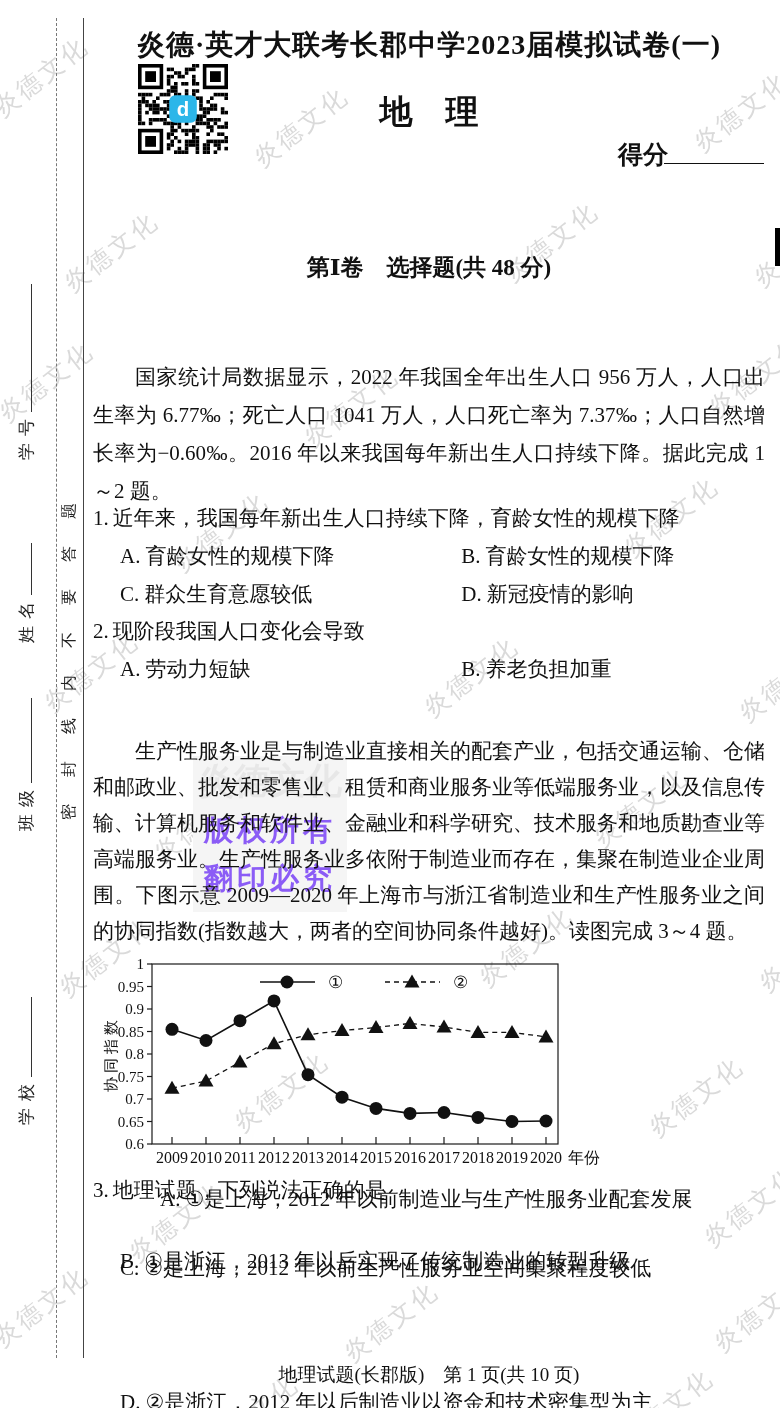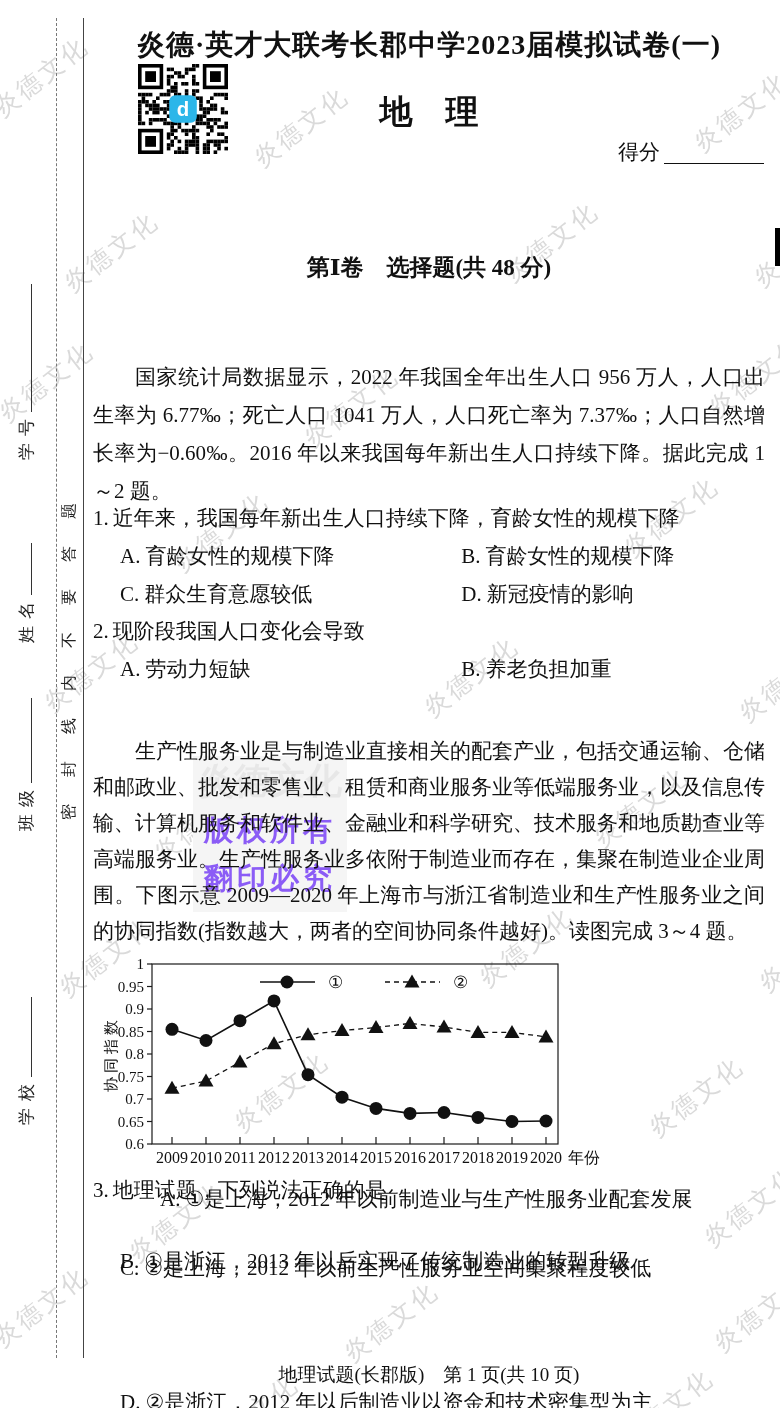--- a/index.html
+++ b/index.html
@@ -32,21 +32,21 @@
   }
   .v-rot .blank{display:inline-block;border-bottom:1px solid #333;height:16px;vertical-align:baseline;}
   .v-rot.field{letter-spacing:7px;}
   .seal-text{font-size:16px;letter-spacing:27px;color:#222;}
   
   .blk{position:absolute;left:93px;width:672px;z-index:1;}
   .center{text-align:center;}
   .sans{font-family:"Liberation Sans","DejaVu Sans",sans-serif;}
   .exam-title{font-size:28px;font-weight:bold;letter-spacing:1px;}
   .subject-title{font-size:33px;font-weight:bold;}
-  .score-label{font-size:21px;font-weight:normal;}
+  .score-label{font-size:25px;font-weight:bold;}
   .score-line{position:absolute;border-bottom:1.5px solid #111;height:1px;z-index:1;}
   .para{font-size:21px;line-height:38px;text-align:justify;}
   .indent{text-indent:2em;}
   .sec-head{font-size:23px;font-weight:bold;}
   .lead{font-weight:bold;}
   .q{font-size:21px;line-height:28px;}
   .qnum{margin-right:4px;}
   .optrow{font-size:21px;line-height:28px;left:120px;width:645px;}
   .optL{display:inline-block;width:336px;}
   .olabel{margin-right:5px;}

